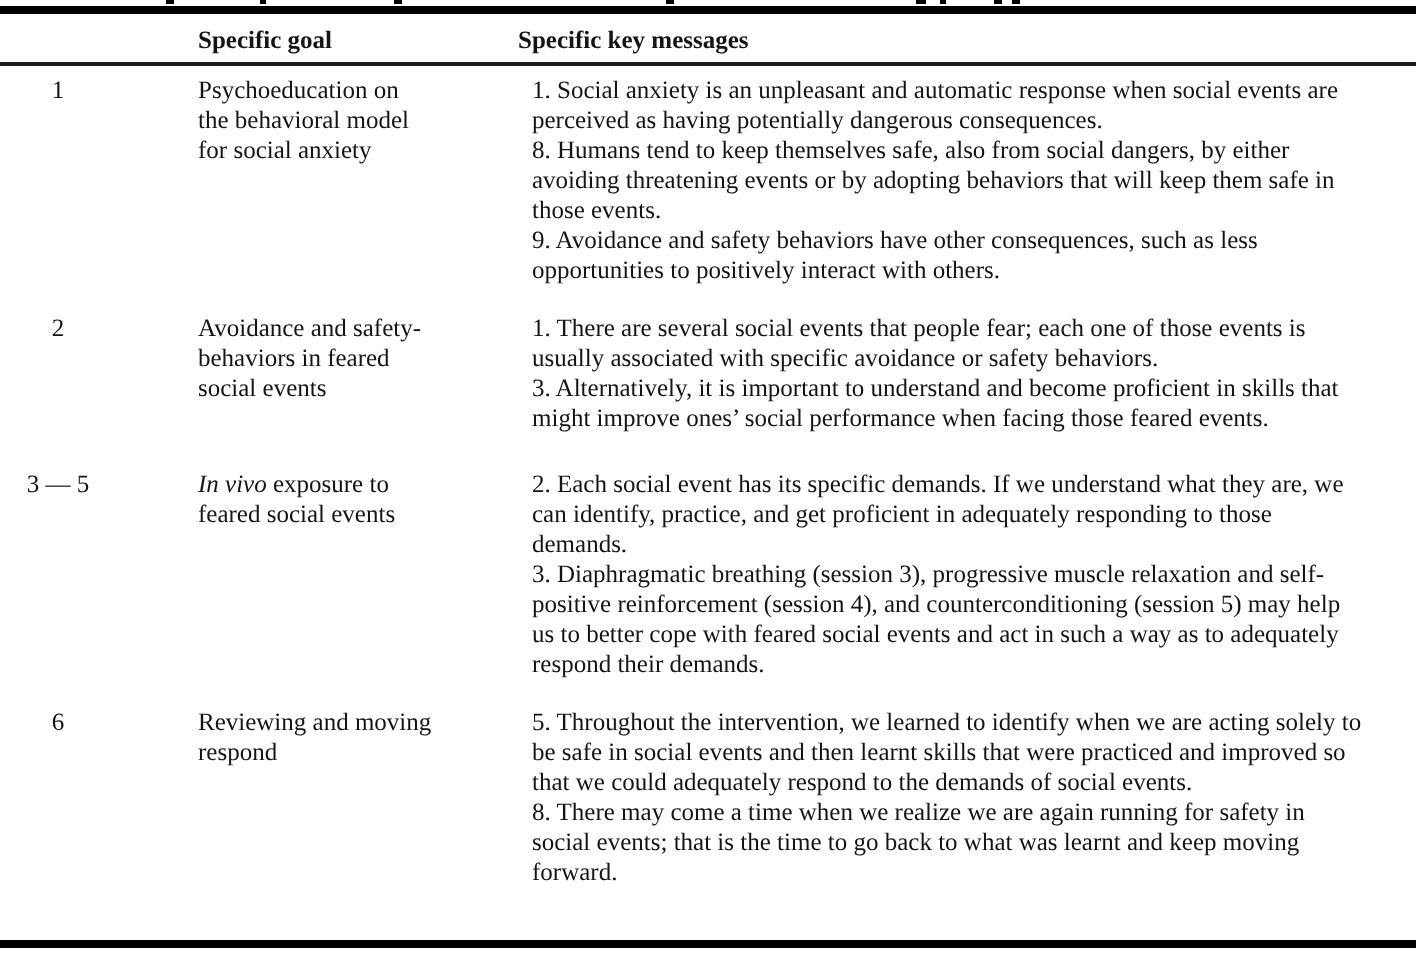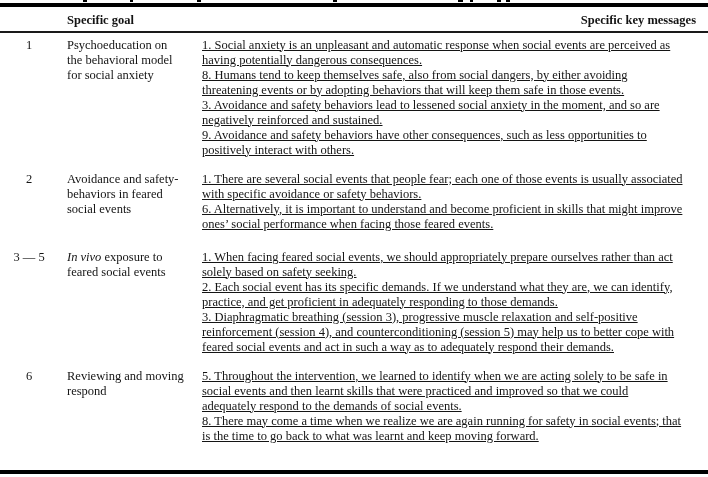--- a/index.html
+++ b/index.html
@@ -22,39 +22,39 @@
   .f5 { left: 458px; width: 5px; }
   .f6 { left: 470px; width: 3px; }
   .f7 { left: 497px; width: 4px; }
   .f8 { left: 506px; width: 4px; }
 
   .rule-thick { height: 4px; background: #000; }
   .top-rule { margin-top: 3px; }
   .bottom-rule { position: absolute; left: 0; right: 0; bottom: 3px; }
   .rule-thin { height: 1.5px; background: #1a1a1a; }
 
-  .grid-cols { display: grid; grid-template-columns: 58px 137px 1fr; }
+  .grid-cols { display: grid; grid-template-columns: 58px 137px 1fr; gap: 32px; }
 
   .thead {
     padding: 6px 0 4px 0;
     font-weight: bold;
     font-size: 12.5px;
     line-height: 14px;
   }
   .col-goal-h { padding-left: 9px; }
-  .col-msgs-h { text-align: right; padding-right: 12px; }
+  .col-msgs-h { text-align: left; padding-right: 12px; }
 
   .tbody { padding-top: 5px; }
   .trow { font-size: 12.5px; line-height: 15px; }
   .row-1, .row-3 { margin-bottom: 14px; }
   .row-2 { margin-bottom: 18px; }
 
   .col-session { text-align: center; white-space: nowrap; }
   .col-goal { padding-left: 9px; padding-right: 10px; }
-  .col-msgs { padding-left: 7px; padding-right: 24px; text-decoration: underline; }
+  .col-msgs { padding-left: 7px; padding-right: 24px; }
   .col-msgs p { margin: 0; }
   .italic { font-style: italic; }
 </style>
 </head>
 <body>
 
 <div class="page">
 
   <div class="caption-clip">
     <span class="frag f1"></span>
@@ -80,43 +80,41 @@
   <div class="tbody">
 
     <div class="trow grid-cols row-1">
       <div class="col-session">1</div>
       <div class="col-goal">
         <span class="italic"></span><span>Psychoeducation on the behavioral model for social anxiety</span>
       </div>
       <div class="col-msgs">
         <p>1. Social anxiety is an unpleasant and automatic response when social events are perceived as having potentially dangerous consequences.</p>
         <p>8. Humans tend to keep themselves safe, also from social dangers, by either avoiding threatening events or by adopting behaviors that will keep them safe in those events.</p>
-        <p>3. Avoidance and safety behaviors lead to lessened social anxiety in the moment, and so are negatively reinforced and sustained.</p>
         <p>9. Avoidance and safety behaviors have other consequences, such as less opportunities to positively interact with others.</p>
       </div>
     </div>
 
     <div class="trow grid-cols row-2">
       <div class="col-session">2</div>
       <div class="col-goal">
         <span class="italic"></span><span>Avoidance and safety-behaviors in feared social events</span>
       </div>
       <div class="col-msgs">
         <p>1. There are several social events that people fear; each one of those events is usually associated with specific avoidance or safety behaviors.</p>
-        <p>6. Alternatively, it is important to understand and become proficient in skills that might improve ones’ social performance when facing those feared events.</p>
+        <p>3. Alternatively, it is important to understand and become proficient in skills that might improve ones’ social performance when facing those feared events.</p>
       </div>
     </div>
 
     <div class="trow grid-cols row-3">
       <div class="col-session">3 — 5</div>
       <div class="col-goal">
         <span class="italic">In vivo</span><span> exposure to feared social events</span>
       </div>
       <div class="col-msgs">
-        <p>1. When facing feared social events, we should appropriately prepare ourselves rather than act solely based on safety seeking.</p>
         <p>2. Each social event has its specific demands. If we understand what they are, we can identify, practice, and get proficient in adequately responding to those demands.</p>
         <p>3. Diaphragmatic breathing (session 3), progressive muscle relaxation and self-positive reinforcement (session 4), and counterconditioning (session 5) may help us to better cope with feared social events and act in such a way as to adequately respond their demands.</p>
       </div>
     </div>
 
     <div class="trow grid-cols row-4">
       <div class="col-session">6</div>
       <div class="col-goal">
         <span class="italic"></span><span>Reviewing and moving respond</span>
       </div>

